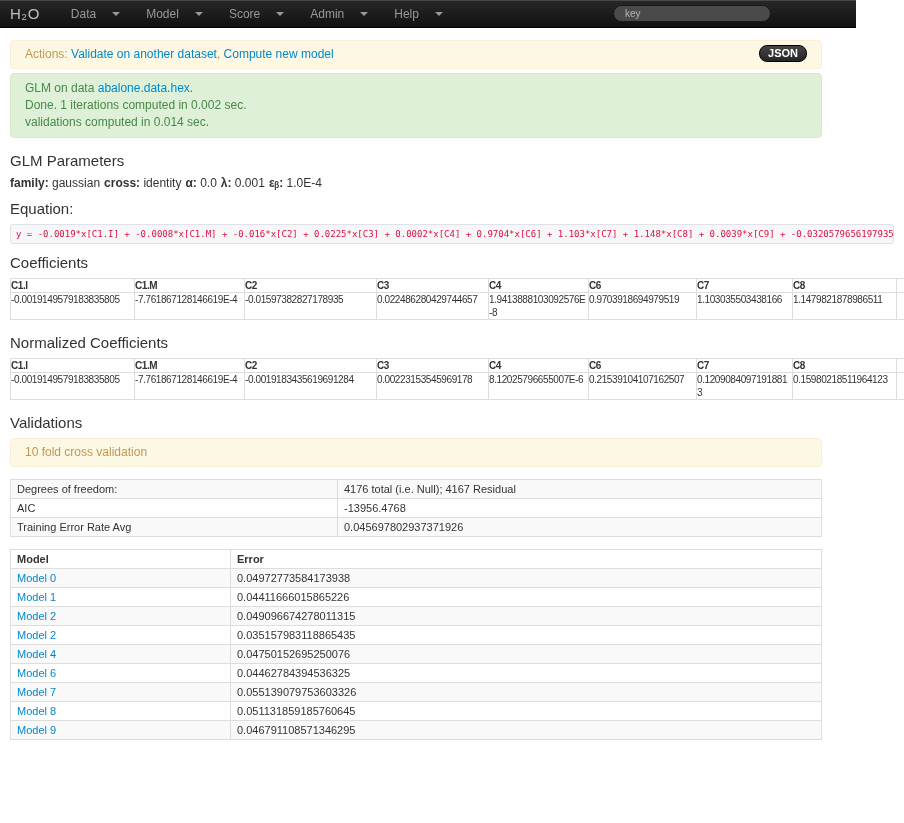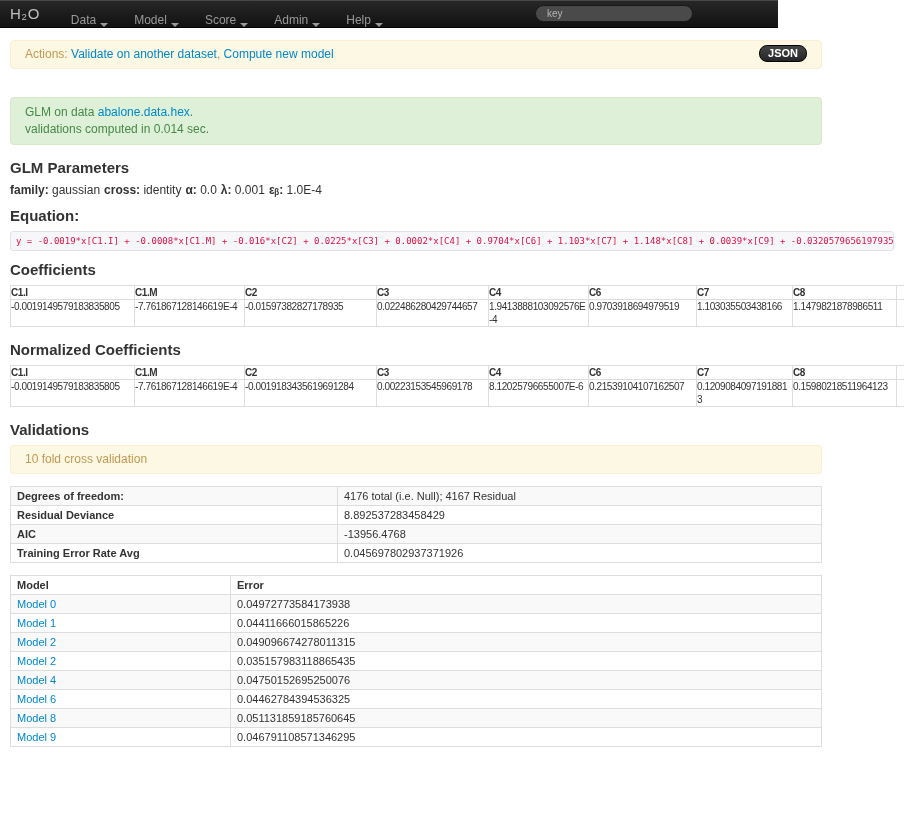--- a/index.html
+++ b/index.html
@@ -1,49 +1,49 @@
 <!DOCTYPE html>
 <html><head>
 <meta charset="utf-8">
 <style>
   * { margin:0; padding:0; box-sizing:border-box; }
   html,body { width:904px; height:823px; overflow:hidden; background:#fff;
               font-family:"Liberation Sans", sans-serif; font-size:12px; color:#333; }
 
   
-  .navbar { height:28px; width:778px; background:linear-gradient(#282828,#111);
+  .navbar { height:28px; width:856px; background:linear-gradient(#282828,#111);
             border-bottom:1px solid #000; display:flex; align-items:center;
             box-shadow:inset 0 1px 0 rgba(255,255,255,.15); }
   .brand { color:#bfbfbf; font-size:15px; padding:0 18px 0 10px; letter-spacing:.5px; }
   .navmenu { display:flex; height:100%; align-items:center; }
   .navlink { color:#999; text-decoration:none; font-size:12px; padding:0 13px;
-             display:flex; align-items:flex-end; gap:4px; height:100%; cursor:pointer; }
+             display:flex; align-items:center; gap:16px; height:100%; cursor:pointer; }
   .caret { width:0; height:0; border-left:4px solid transparent; border-right:4px solid transparent;
            border-top:4px solid #999; display:inline-block; margin-top:1px; }
   .navsearch { margin-left:auto; margin-right:85px; width:158px; height:17px;
                background:#4a4a4a; border:1px solid #181818; border-radius:14px;
                color:#ccc; font-size:10px; padding:0 11px; outline:none;
                font-family:"Liberation Sans", sans-serif; }
   .navsearch::placeholder { color:#b5b5b5; }
 
   
   .content { margin:12px 0 0 10px; width:812px; }
 
   .alert { border-radius:4px; padding:5px 14px; line-height:17px; }
   .alert-actions { background:#fcf8e3; border:1px solid #fbeed5; color:#c09853; }
   .alert-actions a { color:#0088cc; text-decoration:none; }
   .json-btn { float:right; background:linear-gradient(#454545,#262626); color:#fff;
               font-size:11px; font-weight:bold; padding:1px 8px 2px; border-radius:8px;
               border:1px solid #000; cursor:pointer; margin-top:-1px;
               font-family:"Liberation Sans", sans-serif; }
   .alert-success { background:#dff0d8; border:1px solid #d6e9c6; color:#468847;
-                   margin-top:28px; padding:6px 14px; }
+                   margin-top:4px; padding:6px 14px; }
   .alert-success a { color:#0088cc; text-decoration:none; }
 
-  .sec-title { font-size:15px; font-weight:bold; color:#333; margin:14px 0 7px; }
+  .sec-title { font-size:15px; font-weight:normal; color:#333; margin:14px 0 7px; }
   .params-line { font-size:12px; margin:2px 0 2px; }
   .params-line .plabel { font-weight:bold; }
   .param-item { margin-right:4px; }
 
   .equation-box { width:884px; background:#f7f7f9; border:1px solid #e1e1e8; border-radius:3px;
                   color:#d14; font-family:"DejaVu Sans Mono", monospace; font-size:9px;
                   padding:4px 5px; white-space:nowrap; overflow:hidden; margin:6px 0 2px; }
 
   table { border-collapse:collapse; background:#fff; }
   th, td { border:1px solid #ddd; text-align:left; vertical-align:top; }
@@ -52,21 +52,21 @@
   .coef-table { table-layout:fixed; width:1006px; font-size:10px; letter-spacing:-0.4px;
                 line-height:13px; margin:2px 0 4px; }
   .coef-table th, .coef-table td { word-break:break-all; }
   .coef-table th { font-weight:bold; }
   .cw0{width:124px}.cw1{width:110px}.cw2{width:132px}.cw3{width:112px}
   .cw4{width:100px}.cw5{width:108px}.cw6{width:96px}.cw7{width:104px}.cw8{width:120px}
 
   
   .stats-table, .model-table { width:812px; font-size:11px; margin-top:12px; }
   .stats-table th, .stats-table td, .model-table th, .model-table td { padding:3px 6px; line-height:12px; }
-  .stats-table .lbl { width:327px; font-weight:bold; }
+  .stats-table .lbl { width:327px; font-weight:normal; }
   .stats-table tr:nth-child(odd) td { background:#f9f9f9; }
   .model-table th { font-weight:bold; }
   .model-table .mcol { width:220px; }
   .model-table tbody tr:nth-child(odd) td { background:#f9f9f9; }
   .model-table a { color:#0088cc; text-decoration:none; }
 </style>
 </head>
 <body>
 
 <div class="navbar">
@@ -99,20 +99,21 @@
 <div class="content">
 
   <div class="alert alert-actions">
     <button class="json-btn">JSON</button>
     <span>Actions:</span>
     <span> <a href="#">Validate on another dataset</a>, <a href="#">Compute new model</a></span>
   </div>
 
   <div class="alert alert-success">
     <div><span>GLM on data </span><a href="#">abalone.data.hex</a><span>.</span></div>
+    <div>Done. 1 iterations computed in 0.002 sec.</div>
     <div>validations computed in 0.014 sec.</div>
   </div>
 
   <div class="sec-title">GLM Parameters</div>
   <div class="params-line"><span class="param-item"><span class="plabel">family:</span> gaussian</span><span class="param-item"><span class="plabel">cross:</span> identity</span><span class="param-item"><span class="plabel">α:</span> 0.0</span><span class="param-item"><span class="plabel">λ:</span> 0.001</span><span class="param-item"><span class="plabel">εᵦ:</span> 1.0E-4</span></div>
 
   <div class="sec-title" style="margin-top:10px;">Equation:</div>
   <div class="equation-box">y = -0.0019*x[C1.I] + -0.0008*x[C1.M] + -0.016*x[C2] + 0.0225*x[C3] + 0.0002*x[C4] + 0.9704*x[C6] + 1.103*x[C7] + 1.148*x[C8] + 0.0039*x[C9] + -0.03205796561979357</div>
 
   <div class="sec-title" style="margin-top:10px;">Coefficients</div>
@@ -129,21 +130,21 @@
           <th class="cw7">C8</th>
           <th class="cw8"></th>
         </tr>
       </thead>
     <tbody>
         <tr>
           <td class="cw0">-0.0019149579183835805</td>
           <td class="cw1">-7.761867128146619E-4</td>
           <td class="cw2">-0.01597382827178935</td>
           <td class="cw3">0.022486280429744657</td>
-          <td class="cw4">1.9413888103092576E-4</td>
+          <td class="cw4">1.9413888103092576E-8</td>
           <td class="cw5">0.9703918694979519</td>
           <td class="cw6">1.103035503438166</td>
           <td class="cw7">1.1479821878986511</td>
           <td class="cw8"></td>
         </tr>
       </tbody>
   </table>
 
   <div class="sec-title">Normalized Coefficients</div>
   <table class="coef-table">
@@ -178,24 +179,20 @@
   <div class="sec-title">Validations</div>
   <div class="alert alert-actions">10 fold cross validation</div>
 
   <table class="stats-table">
     <tbody>
         <tr>
           <td class="lbl">Degrees of freedom:</td>
           <td>4176 total (i.e. Null); 4167 Residual</td>
         </tr>
         <tr>
-          <td class="lbl">Residual Deviance</td>
-          <td>8.892537283458429</td>
-        </tr>
-        <tr>
           <td class="lbl">AIC</td>
           <td>-13956.4768</td>
         </tr>
         <tr>
           <td class="lbl">Training Error Rate Avg</td>
           <td>0.045697802937371926</td>
         </tr>
       </tbody>
   </table>
 
@@ -225,20 +222,24 @@
         </tr>
         <tr>
           <td class="mcol"><a href="#">Model 4</a></td>
           <td>0.04750152695250076</td>
         </tr>
         <tr>
           <td class="mcol"><a href="#">Model 6</a></td>
           <td>0.04462784394536325</td>
         </tr>
         <tr>
+          <td class="mcol"><a href="#">Model 7</a></td>
+          <td>0.055139079753603326</td>
+        </tr>
+        <tr>
           <td class="mcol"><a href="#">Model 8</a></td>
           <td>0.051131859185760645</td>
         </tr>
         <tr>
           <td class="mcol"><a href="#">Model 9</a></td>
           <td>0.046791108571346295</td>
         </tr>
       </tbody>
   </table>
 

